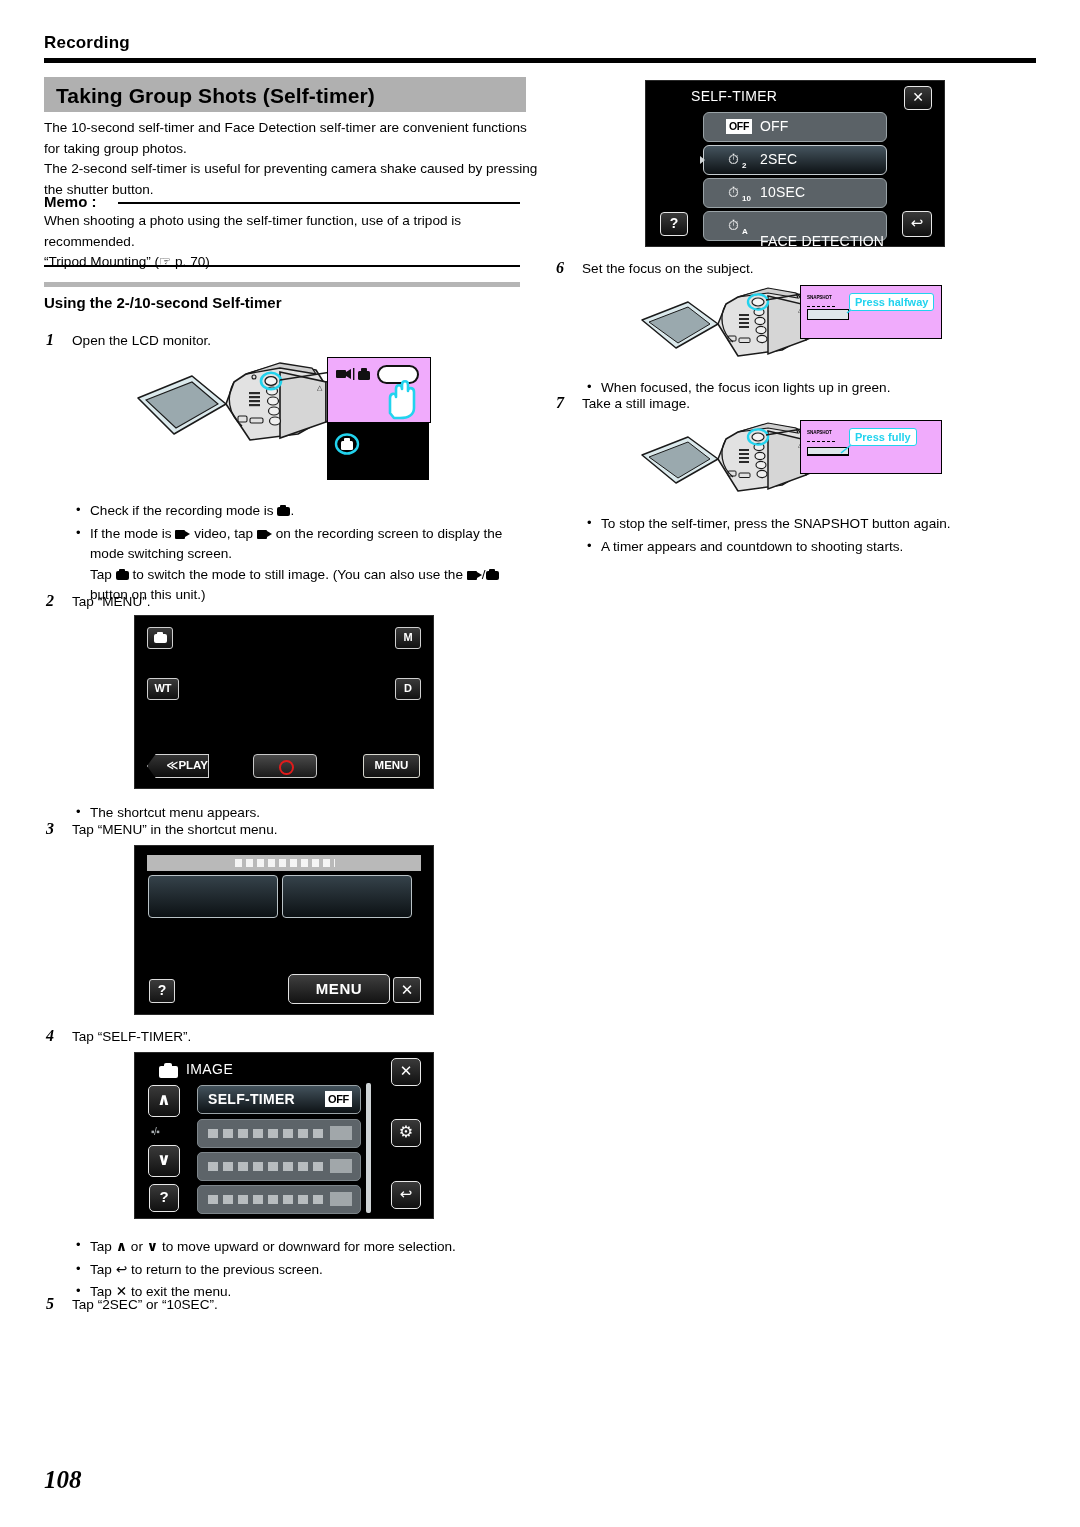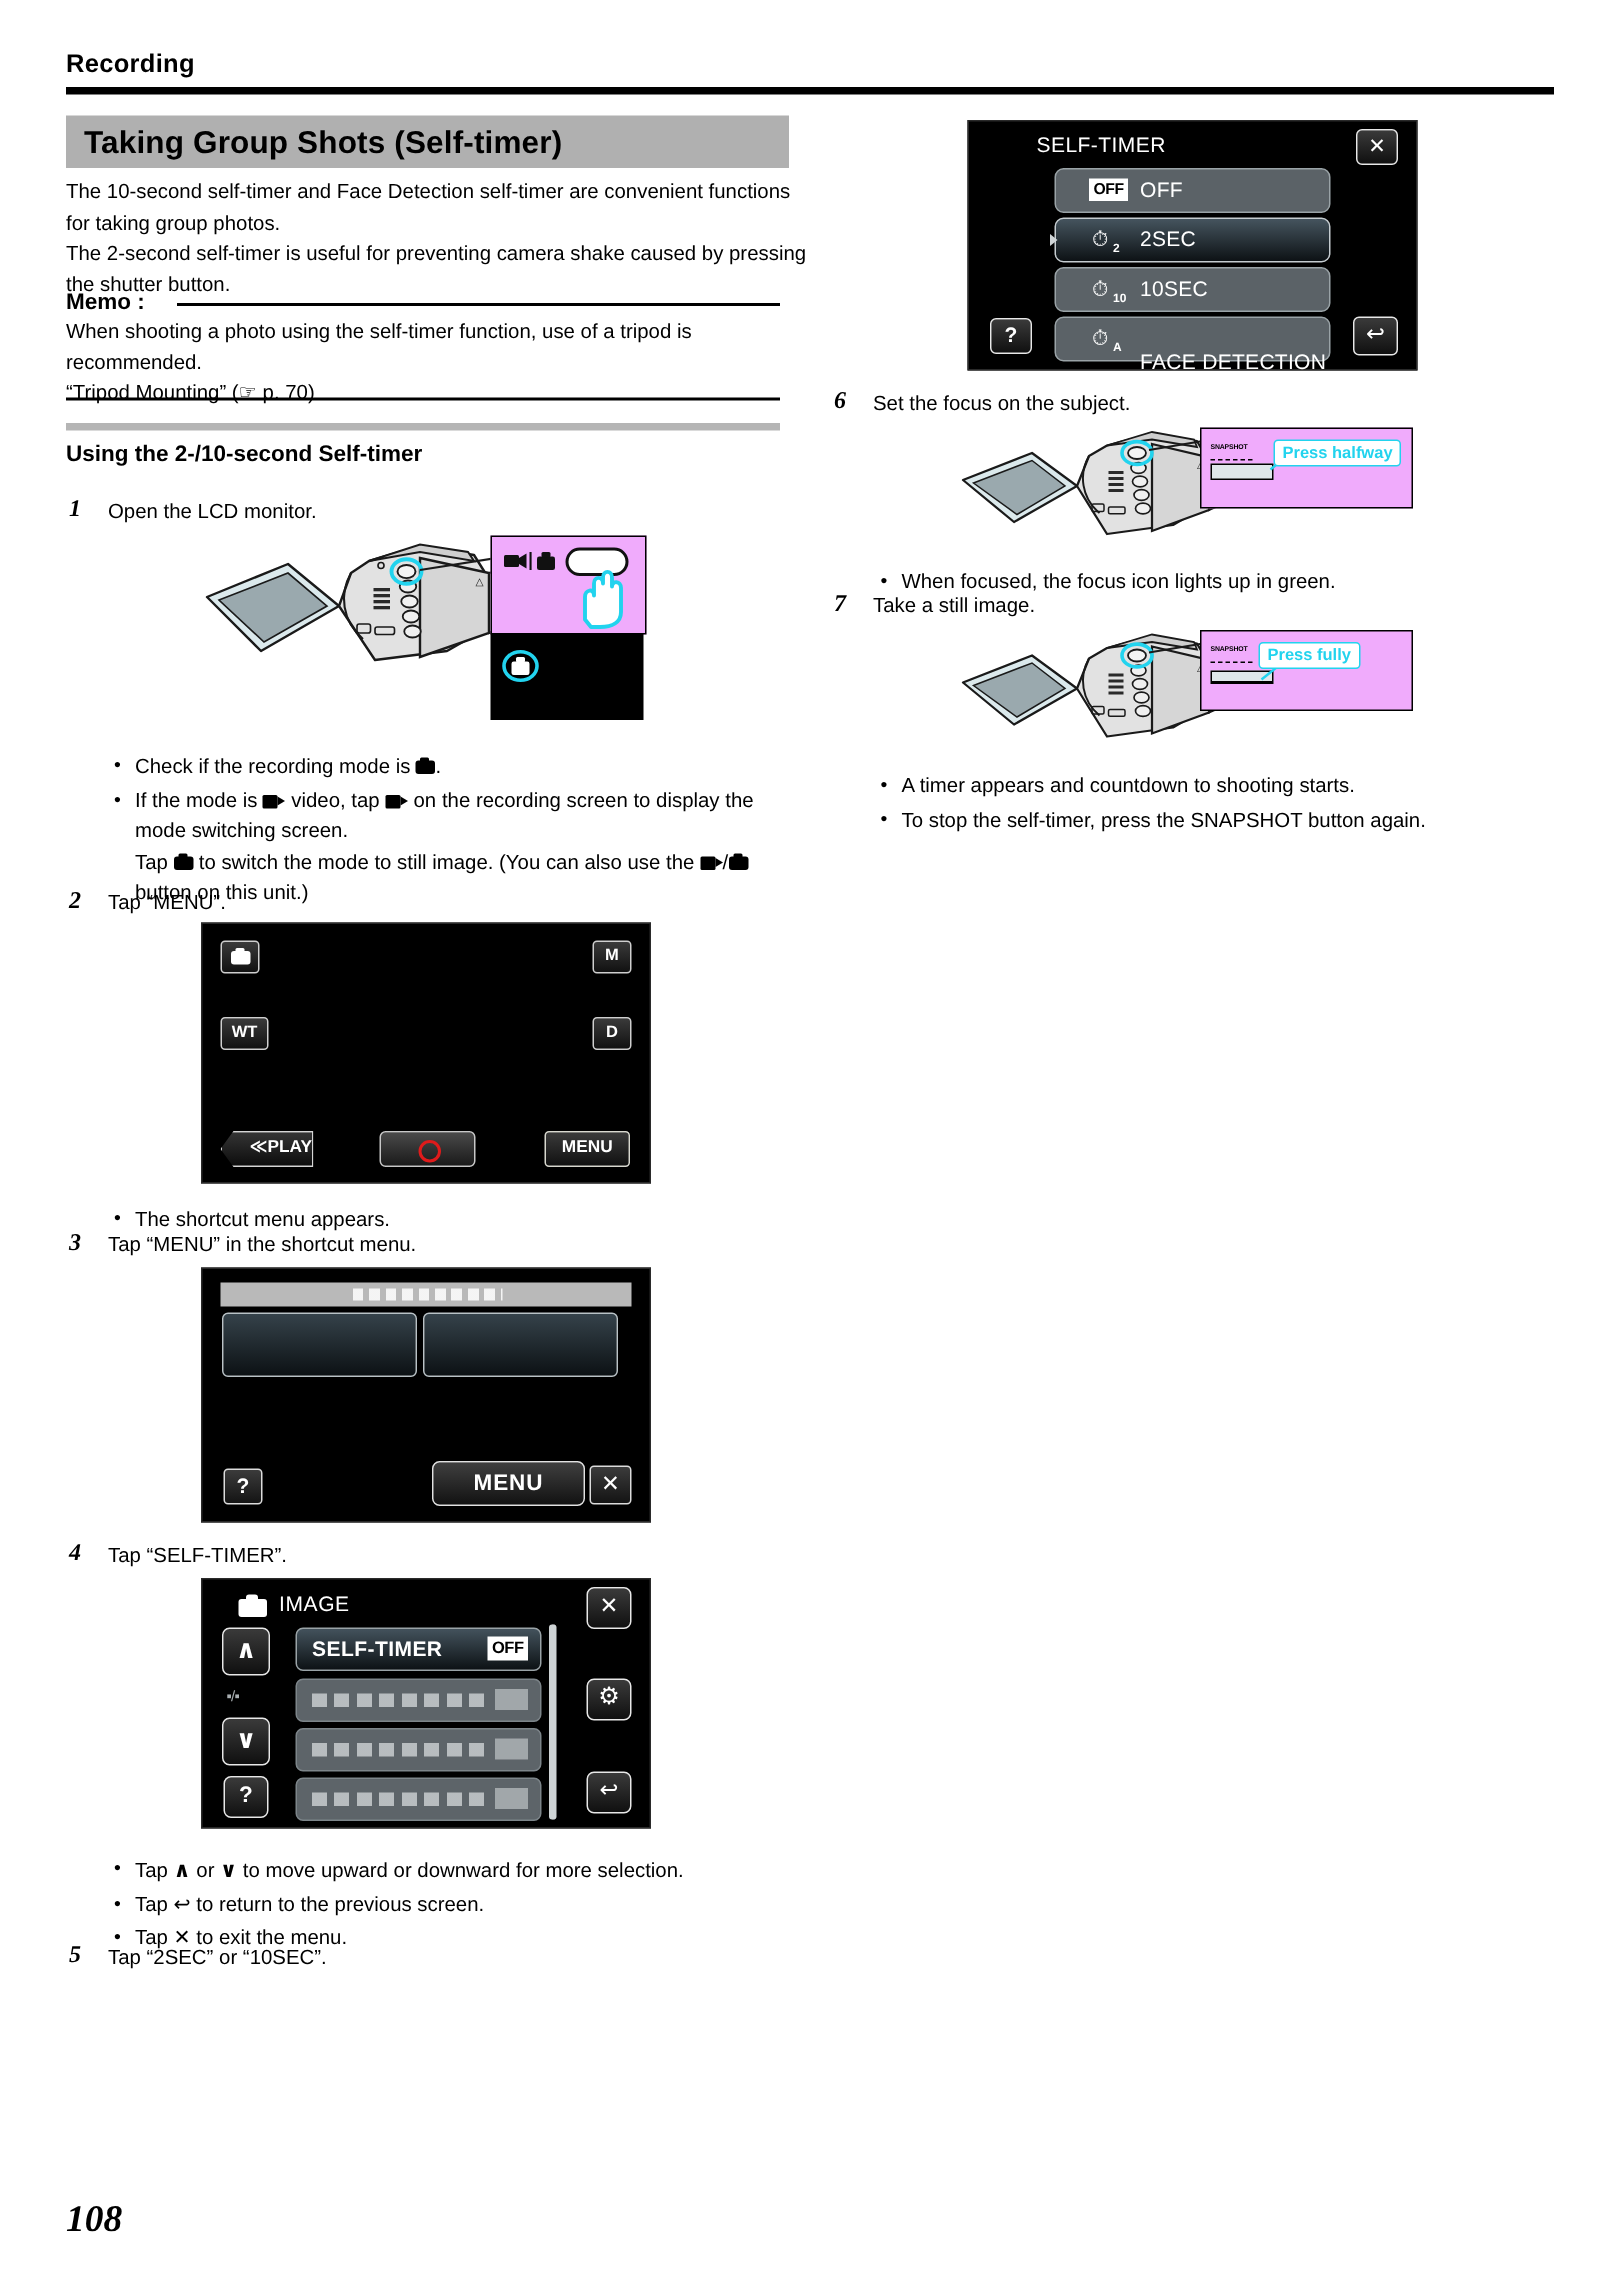--- a/index.html
+++ b/index.html
@@ -466,23 +466,23 @@
     </svg>
   </div>
 
   <div class="callout" style="left:800px;top:420px;width:140px;height:52px;">
     <div class="snaplbl" style="left:6px;top:9px;">SNAPSHOT</div>
     <div class="dashline" style="left:6px;top:20px;width:28px;"></div>
     <div class="snapbtn" style="left:6px;top:26px;width:40px;height:6px;border-bottom:2.5px solid #000;"></div>
     <svg style="position:absolute;left:0;top:0;" width="140" height="52">
       <path d="M40 32 L60 16" stroke="#22d3ee" stroke-width="1.6" fill="none"></path>
     </svg>
-    <div class="cal-bubble" style="left:38px;top:7px;">Press fully</div>
+    <div class="cal-bubble" style="left:48px;top:7px;">Press fully</div>
   </div>
 
   <div class="bullets" style="left:585px;top:503px;width:425px;">
+    <div class="bul">To stop the self-timer, press the SNAPSHOT button again.</div>
     <div class="bul">A timer appears and countdown to shooting starts.</div>
-    <div class="bul">To stop the self-timer, press the SNAPSHOT button again.</div>
   </div>
 
   <div class="pgnum">108</div>
 
 </div>
 
 </body></html>

